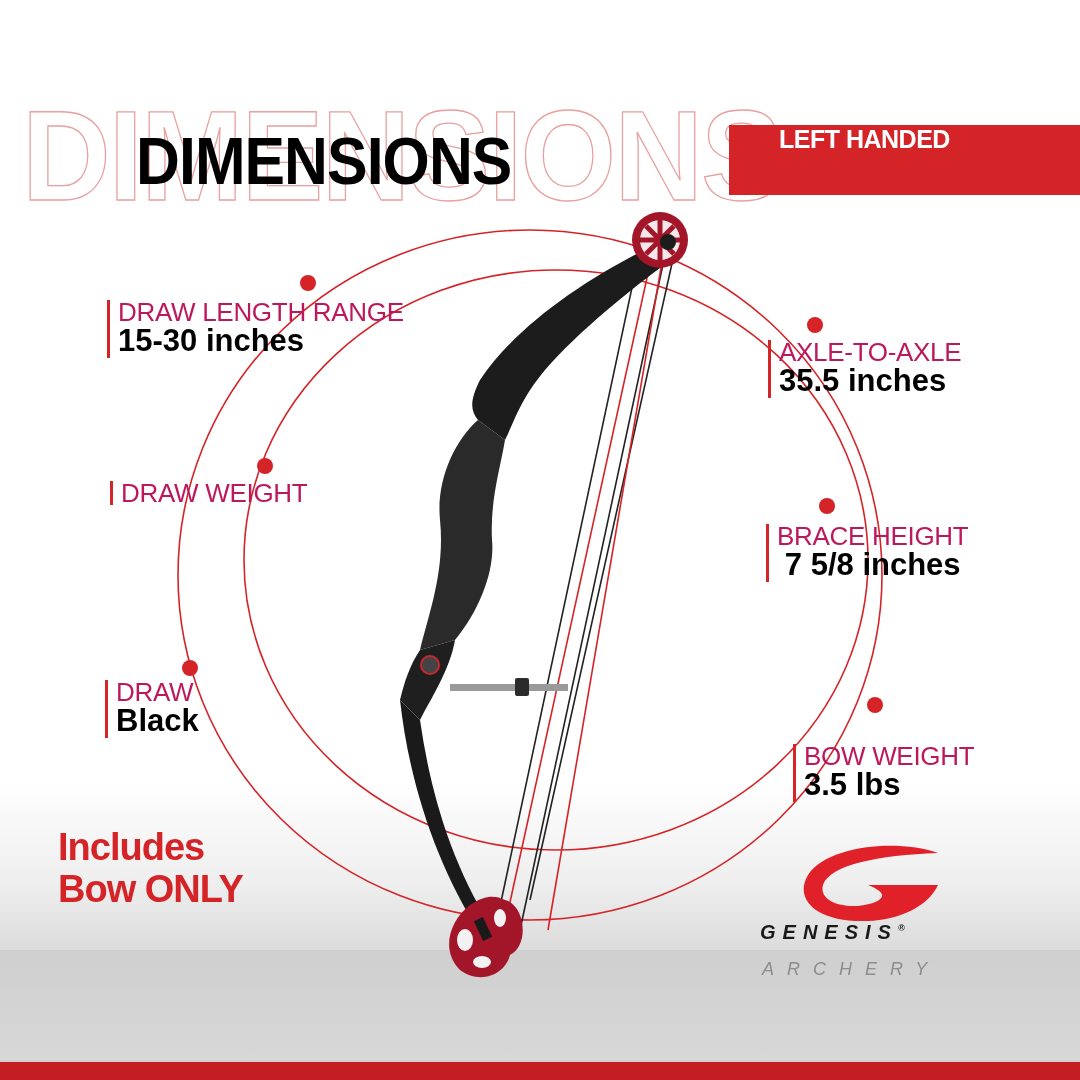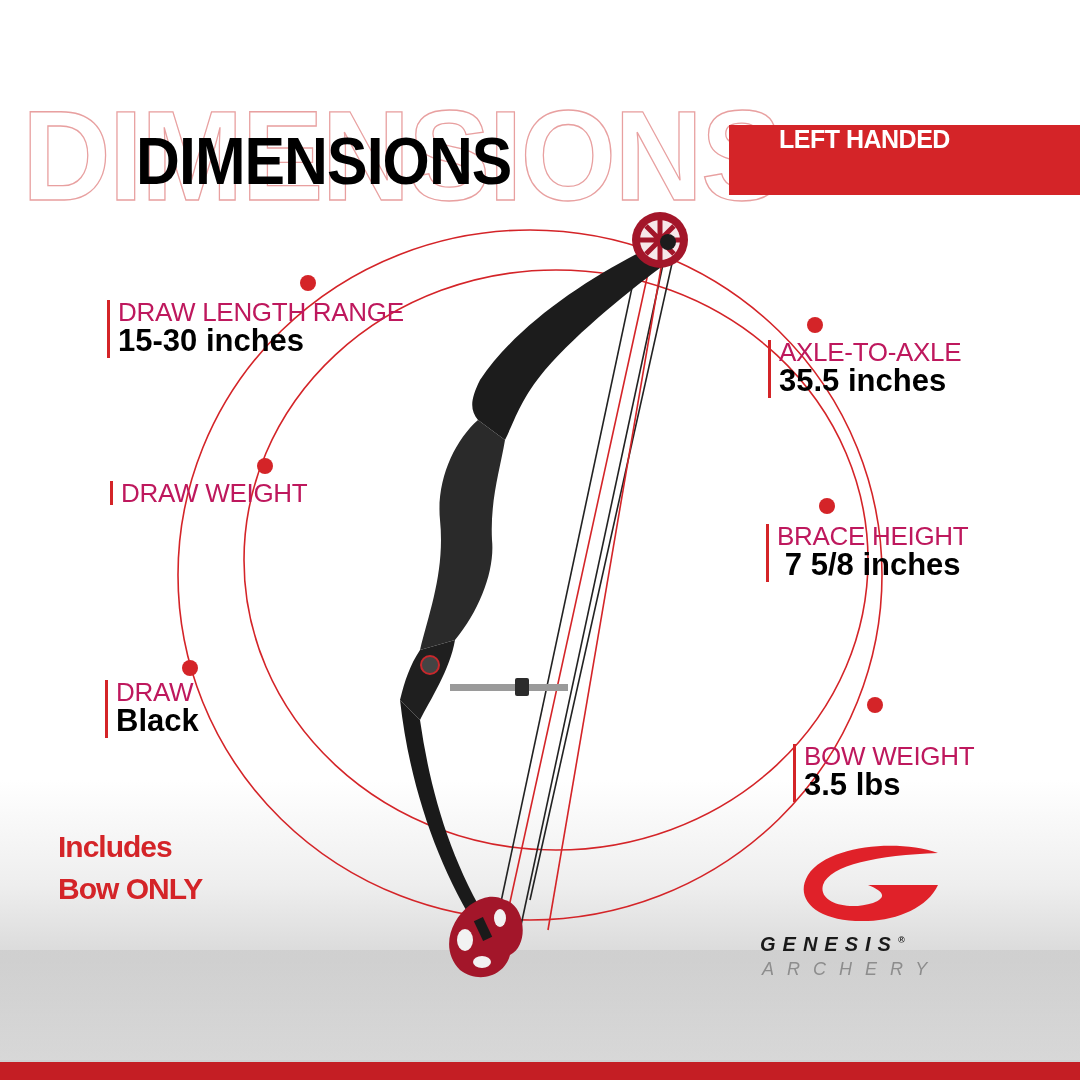--- a/index.html
+++ b/index.html
@@ -8,23 +8,23 @@
   .bg-horizon{position:absolute;left:0;right:0;top:950px;height:110px;background:linear-gradient(#c8c8c8,#dcdcdc);opacity:.6;}
   .bottom-bar{position:absolute;left:0;right:0;bottom:0;height:18px;background:#c41e24;}
   .outline-title{position:absolute;left:22px;top:92px;font-weight:900;font-size:128px;letter-spacing:-2px;color:transparent;-webkit-text-stroke:1.3px #e8a0a0;white-space:nowrap;line-height:1;transform:scaleX(0.96);transform-origin:left top;}
   .main-title{position:absolute;left:136px;top:128px;font-weight:900;font-size:66px;color:#000;line-height:1;letter-spacing:-1px;transform:scaleX(0.92);transform-origin:left top;}
   .badge{position:absolute;left:729px;top:125px;width:351px;height:70px;background:#d42428;display:flex;align-items:flex-start;padding-left:50px;box-sizing:border-box;}
   .badge span{color:#fff;font-weight:700;font-size:25px;letter-spacing:-0.5px;}
   svg.art{position:absolute;left:0;top:0;}
   .spec{position:absolute;border-left:3px solid #d42428;padding-left:8px;}
   .spec .lbl{font-size:26px;color:#be185d;line-height:24px;letter-spacing:-0.3px;white-space:nowrap;}
   .spec .val{font-size:31px;font-weight:900;color:#000;line-height:34px;white-space:nowrap;letter-spacing:0px;}
-  .includes{position:absolute;left:58px;top:826px;color:#d42428;font-weight:700;font-size:30px;line-height:42px;letter-spacing:-1px;}
+  .includes{position:absolute;left:58px;top:826px;color:#d42428;font-weight:700;font-size:38px;line-height:42px;letter-spacing:-1px;}
   .logo{position:absolute;left:760px;top:845px;width:200px;}
-  .logo .wordmark{position:absolute;left:0;top:88px;font-style:italic;font-weight:900;font-size:20px;letter-spacing:7px;color:#1a1a1a;white-space:nowrap;}
+  .logo .wordmark{position:absolute;left:0;top:76px;font-style:italic;font-weight:900;font-size:20px;letter-spacing:7px;color:#1a1a1a;white-space:nowrap;}
   .logo .wordmark sup{font-size:9px;letter-spacing:0;}
   .logo .sub{position:absolute;left:2px;top:114px;font-style:italic;font-size:18px;letter-spacing:13px;color:#8d8d8d;white-space:nowrap;}
 </style>
 </head>
 <body>
 
 <div class="bg-fade"></div>
 <div class="bg-horizon"></div>
 
 <div class="outline-title">DIMENSIONS</div>

